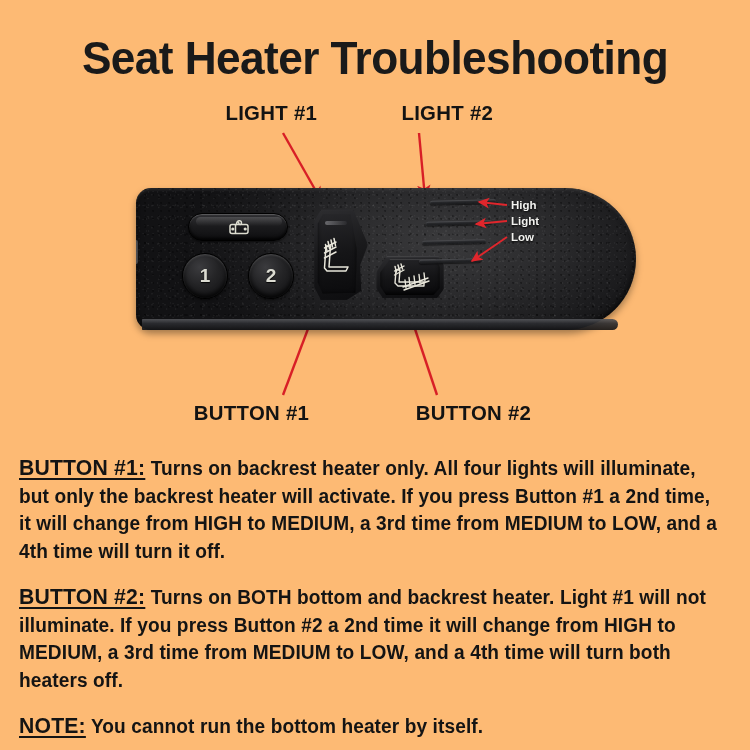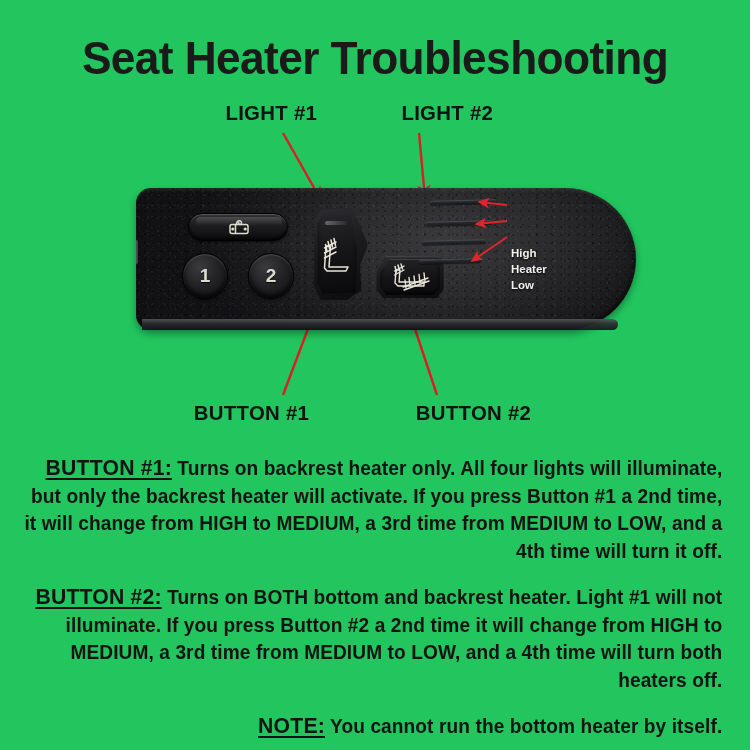--- a/index.html
+++ b/index.html
@@ -9,21 +9,21 @@
     height: 750px;
     background: #ffffff;
     font-family: "Liberation Sans", sans-serif;
     overflow: hidden;
   }
 
   #page {
     position: relative;
     width: 750px;
     height: 750px;
-    background: #22c55e;
+    background: #fdba74;
     padding-left: 45px;
   }
 
   
   .page-title {
     position: absolute;
     top: 32px;
     left: 0;
     width: 750px;
     text-align: center;
@@ -267,41 +267,39 @@
   
   .level-label {
     position: absolute;
     font-family: "Liberation Sans", sans-serif;
     font-weight: 600;
     font-size: 11.5px;
     line-height: 13px;
     color: #f2f2ef;
     white-space: nowrap;
     text-shadow: 0 1px 2px rgba(0,0,0,0.9);
-    margin-top: 48px;
   }
   .lv-high   { left: 375px; top: 11px; }
   .lv-medium { left: 375px; top: 27px; }
   .lv-low    { left: 375px; top: 43px; }
 
   
   .level-arrows {
     position: absolute;
     left: 0; top: 0;
     width: 500px; height: 142px;
     pointer-events: none;
   }
 
   
   .body-copy {
     position: absolute;
     left: 19px;
     top: 455px;
     width: 714px;
-    text-align: right;
   }
 
   .para {
     font-family: "Liberation Sans Narrow", "Liberation Sans", sans-serif;
     font-weight: 700;
     font-size: 19.4px;
     line-height: 27.5px;
     color: #141414;
     letter-spacing: 0.1px;
     transform: scaleX(0.985);
@@ -420,21 +418,21 @@
             </g>
           </svg>
         </div>
 
         <div class="light-slot slot-0"></div>
         <div class="light-slot slot-1"></div>
         <div class="light-slot slot-2"></div>
         <div class="light-slot slot-3"></div>
 
         <div class="level-label lv-high">High</div>
-        <div class="level-label lv-medium">Heater</div>
+        <div class="level-label lv-medium">Light</div>
         <div class="level-label lv-low">Low</div>
 
         <svg class="level-arrows" viewBox="0 0 500 142">
           <defs>
             <marker id="ah2" markerWidth="7" markerHeight="7" refX="5.4" refY="3.2" orient="auto" markerUnits="strokeWidth">
               <path d="M0,0.4 L6.2,3.2 L0,6 L1.5,3.2 Z" fill="#e0262c"></path>
             </marker>
           </defs>
           <path d="M371,17 L343,14" stroke="#e0262c" stroke-width="1.9" fill="none" marker-end="url(#ah2)"></path>
           <path d="M371,33 L340,36" stroke="#e0262c" stroke-width="1.9" fill="none" marker-end="url(#ah2)"></path>

